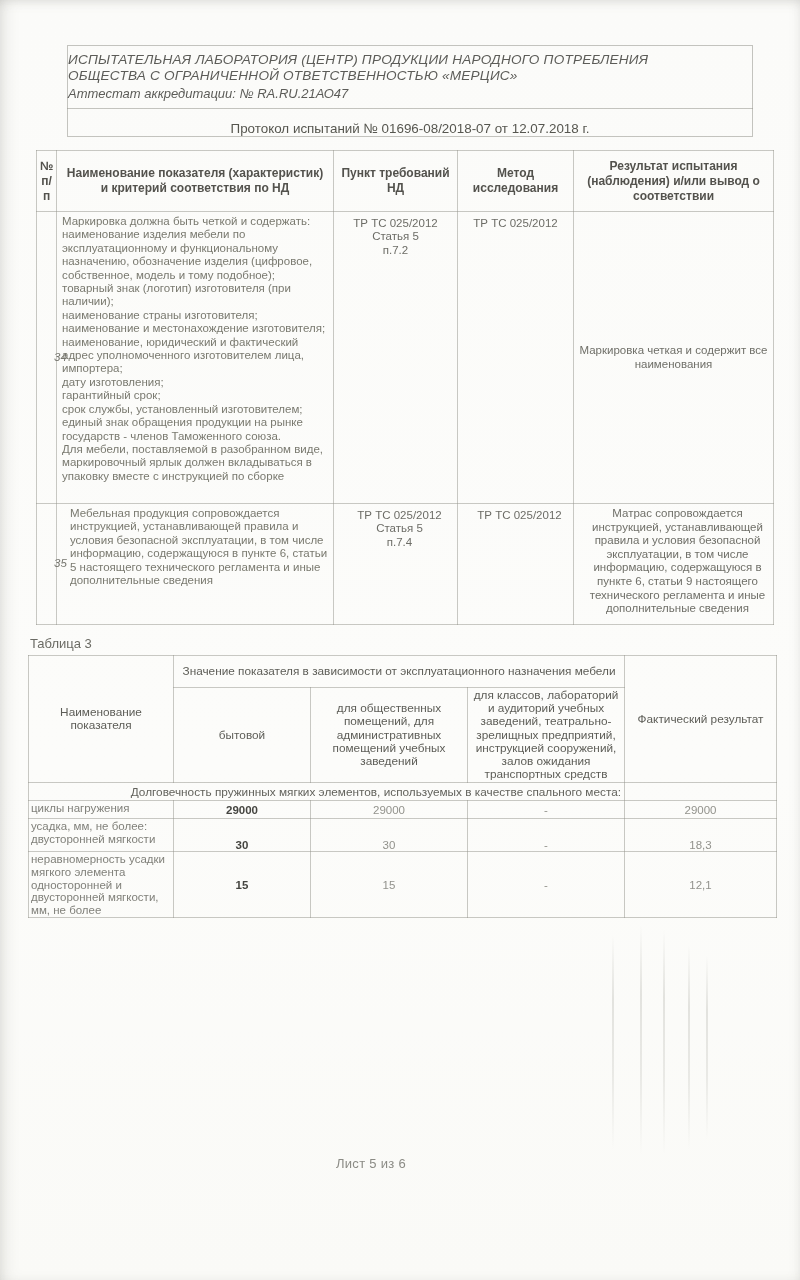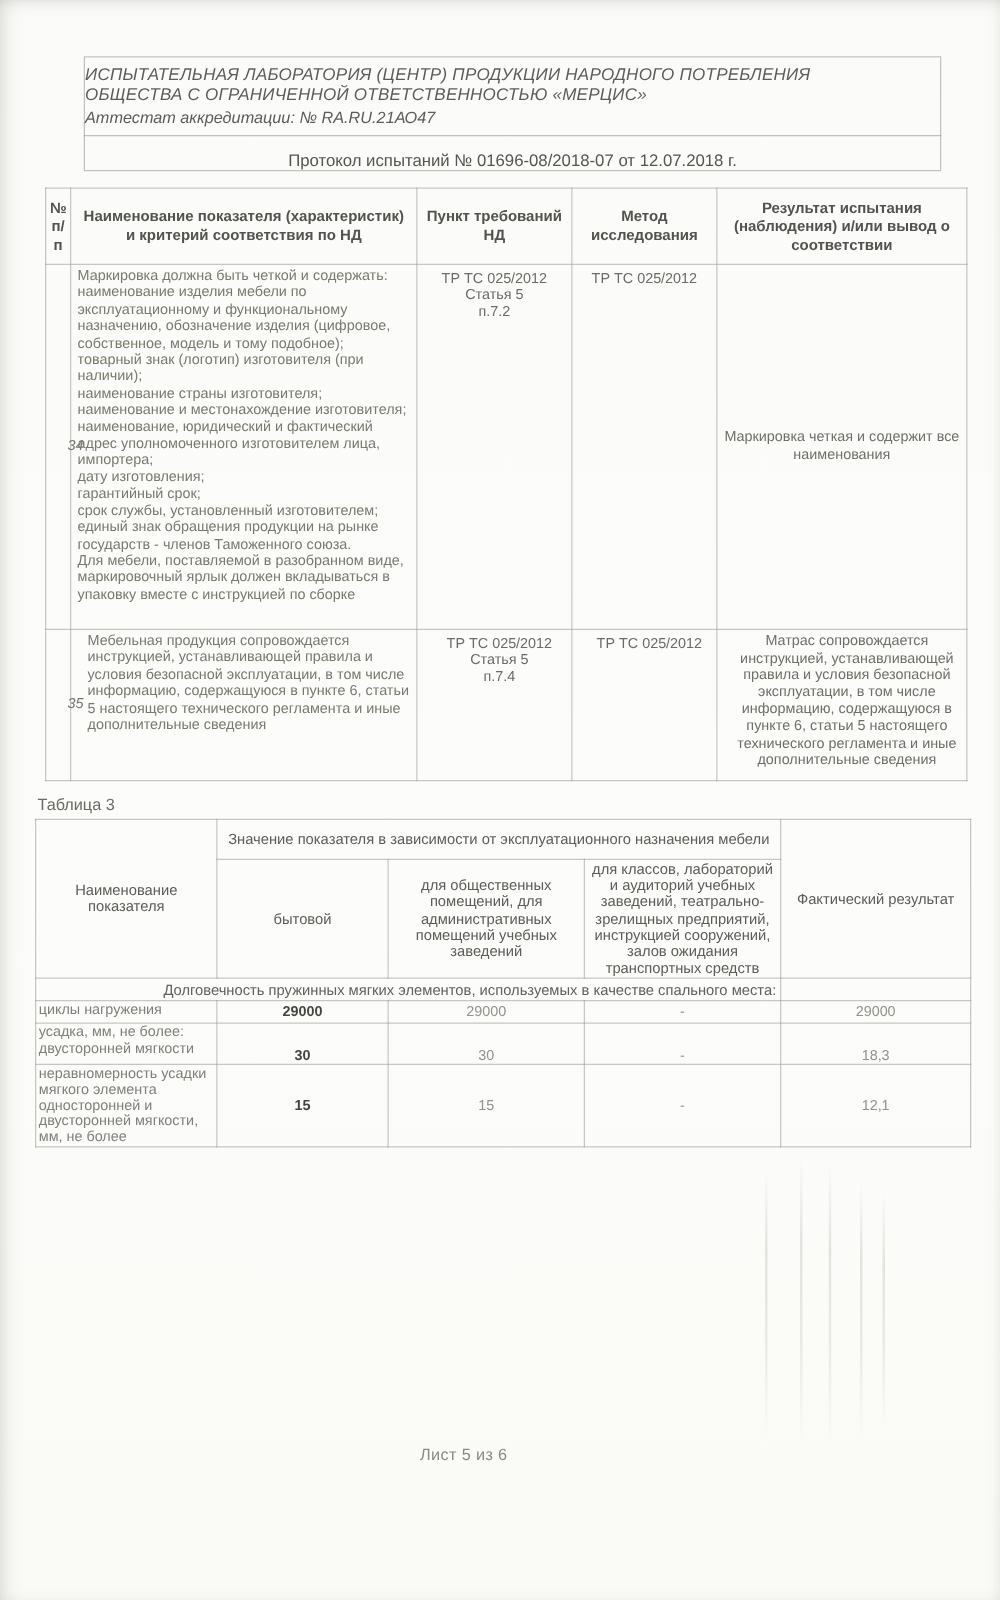--- a/index.html
+++ b/index.html
@@ -154,21 +154,21 @@
         <td class="method">ТР ТС 025/2012</td>
         <td class="result mid">Маркировка четкая и содержит все наименования</td>
       </tr>
       <tr class="row35">
         <td class="num">35</td>
         <td class="name">Мебельная продукция сопровождается инструкцией, устанавливающей правила и условия безопасной эксплуатации, в том числе информацию, содержащуюся в пункте 6, статьи 5 настоящего технического регламента и иные дополнительные сведения</td>
         <td class="req preline">ТР ТС 025/2012
 Статья 5
 п.7.4</td>
         <td class="method">ТР ТС 025/2012</td>
-        <td class="result">Матрас сопровождается инструкцией, устанавливающей правила и условия безопасной эксплуатации, в том числе информацию, содержащуюся в пункте 6, статьи 5 настоящего технического регламента и иные дополнительные сведения</td>
+        <td class="result">Матрас сопровождается инструкцией, устанавливающей правила и условия безопасной эксплуатации, в том числе информацию, содержащуюся в пункте 6, статьи 9 настоящего технического регламента и иные дополнительные сведения</td>
       </tr>
     </tbody>
   </table>
 
   <div class="t3-label">Таблица 3</div>
 
   <table class="t3">
     <colgroup>
       <col style="width:145px">
         <col style="width:137px">

